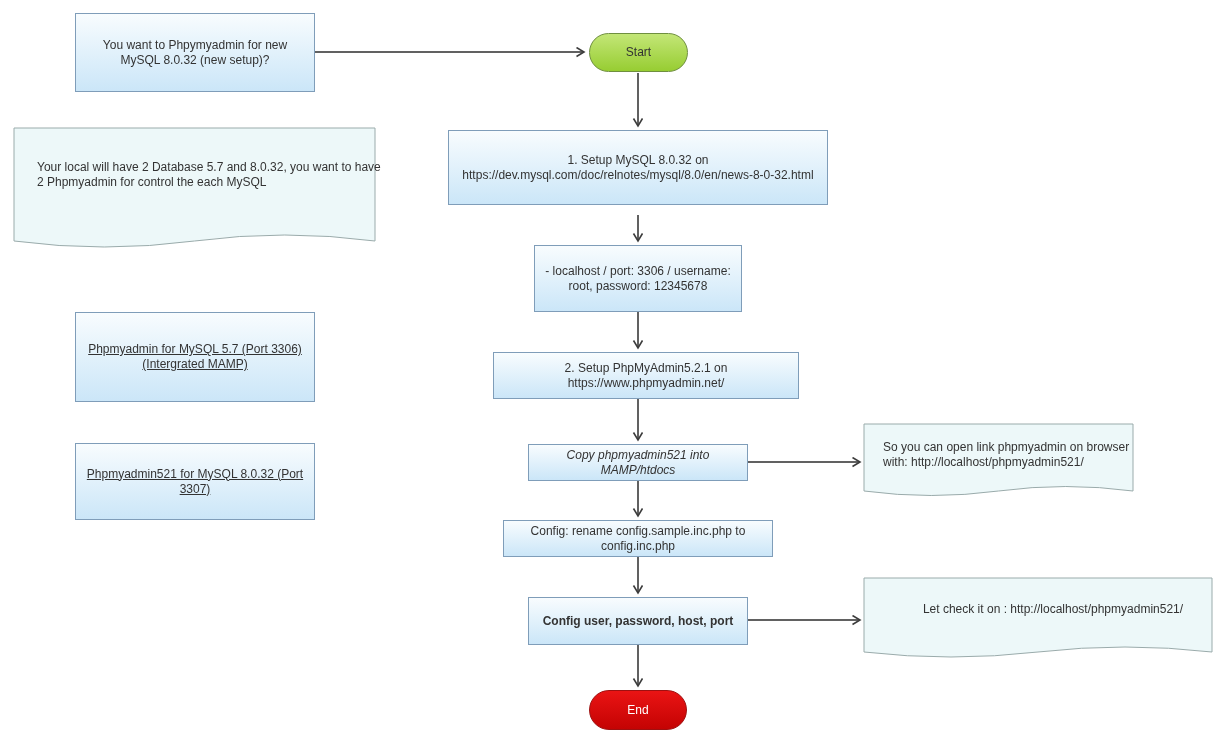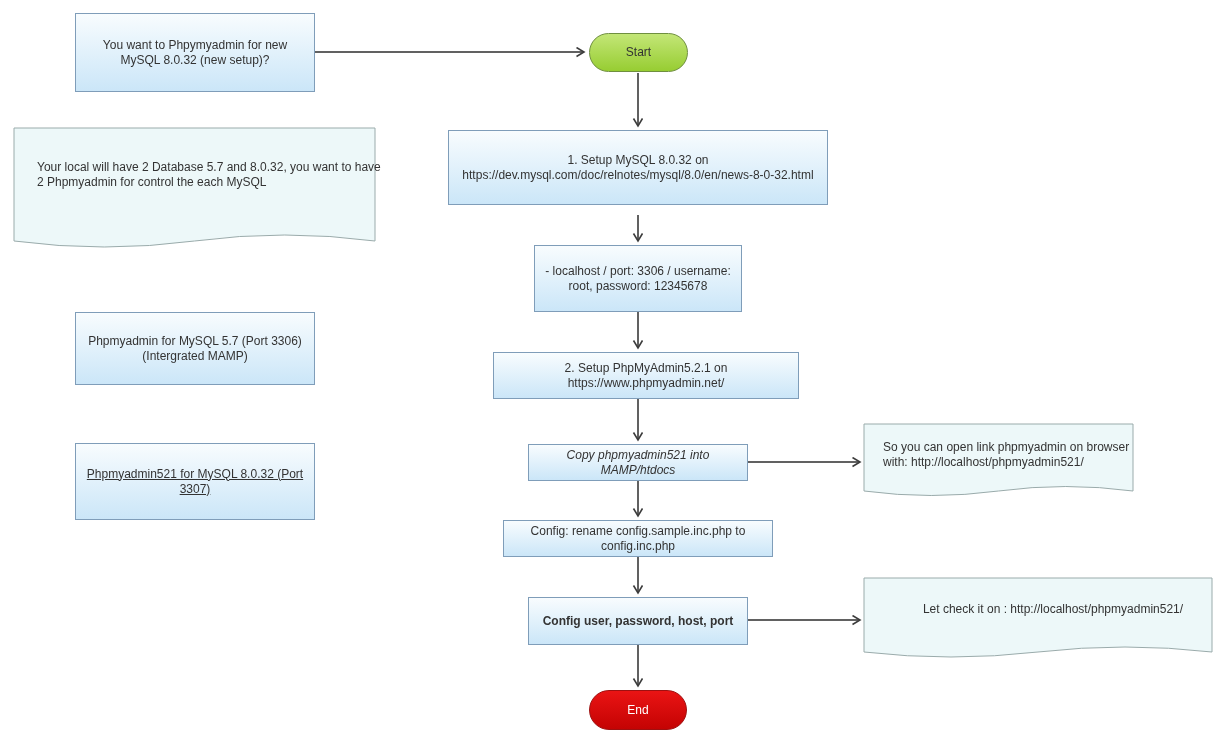--- a/index.html
+++ b/index.html
@@ -80,21 +80,21 @@
   </svg>
 
   <div class="node process" style="left:75px;top:13px;width:240px;height:79px;">You want to Phpymyadmin for new MySQL 8.0.32 (new setup)?</div>
 
   <div class="node terminator start" style="left:589px;top:33px;width:99px;height:39px;">Start</div>
 
   <div class="node process" style="left:448px;top:130px;width:380px;height:75px;">1. Setup MySQL 8.0.32 on https://dev.mysql.com/doc/relnotes/mysql/8.0/en/news-8-0-32.html</div>
 
   <div class="node process" style="left:534px;top:245px;width:208px;height:67px;">- localhost / port: 3306 / username: root, password: 12345678</div>
 
-  <div class="node process" style="left:75px;top:312px;width:240px;height:73px;">Phpmyadmin for MySQL 5.7 (Port 3306) (Intergrated MAMP)</div>
+  <div class="node process" style="left:75px;top:312px;width:240px;height:90px;text-decoration:underline;">Phpmyadmin for MySQL 5.7 (Port 3306) (Intergrated MAMP)</div>
 
   <div class="node process" style="left:493px;top:352px;width:306px;height:47px;">2. Setup PhpMyAdmin5.2.1 on https://www.phpmyadmin.net/</div>
 
   <div class="node process" style="left:75px;top:443px;width:240px;height:77px;text-decoration:underline;">Phpmyadmin521 for MySQL 8.0.32 (Port 3307)</div>
 
   <div class="node process" style="left:528px;top:444px;width:220px;height:37px;font-style:italic;">Copy phpmyadmin521 into MAMP/htdocs</div>
 
   <div class="node process" style="left:503px;top:520px;width:270px;height:37px;">Config: rename config.sample.inc.php to config.inc.php</div>
 
   <div class="node process" style="left:528px;top:597px;width:220px;height:48px;font-weight:bold;">Config user, password, host, port</div>

